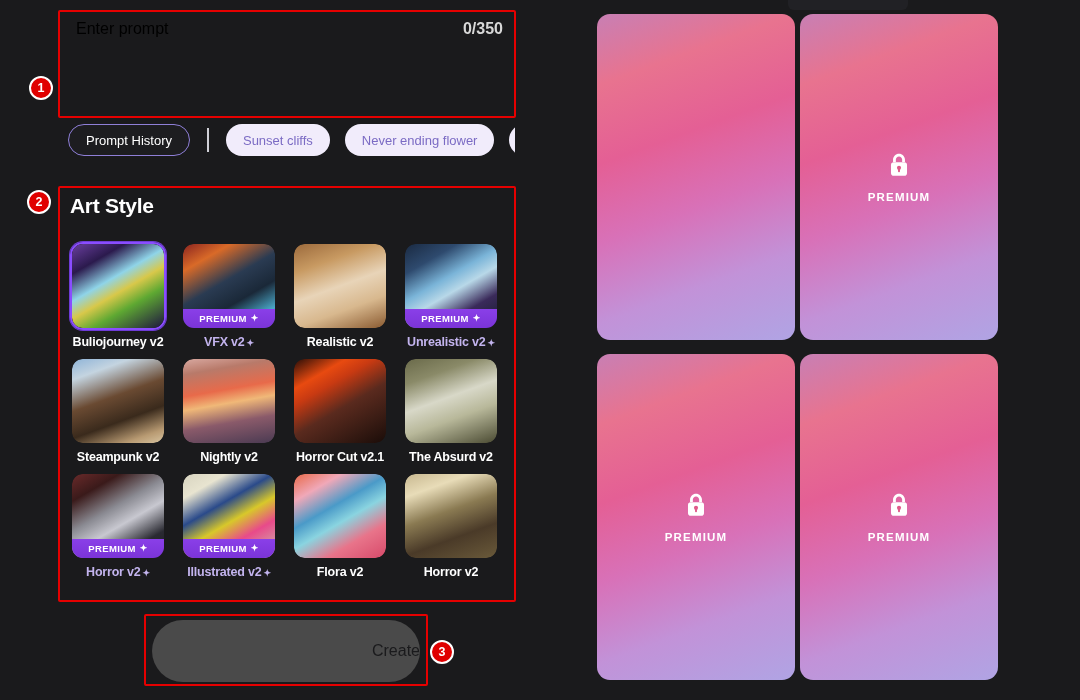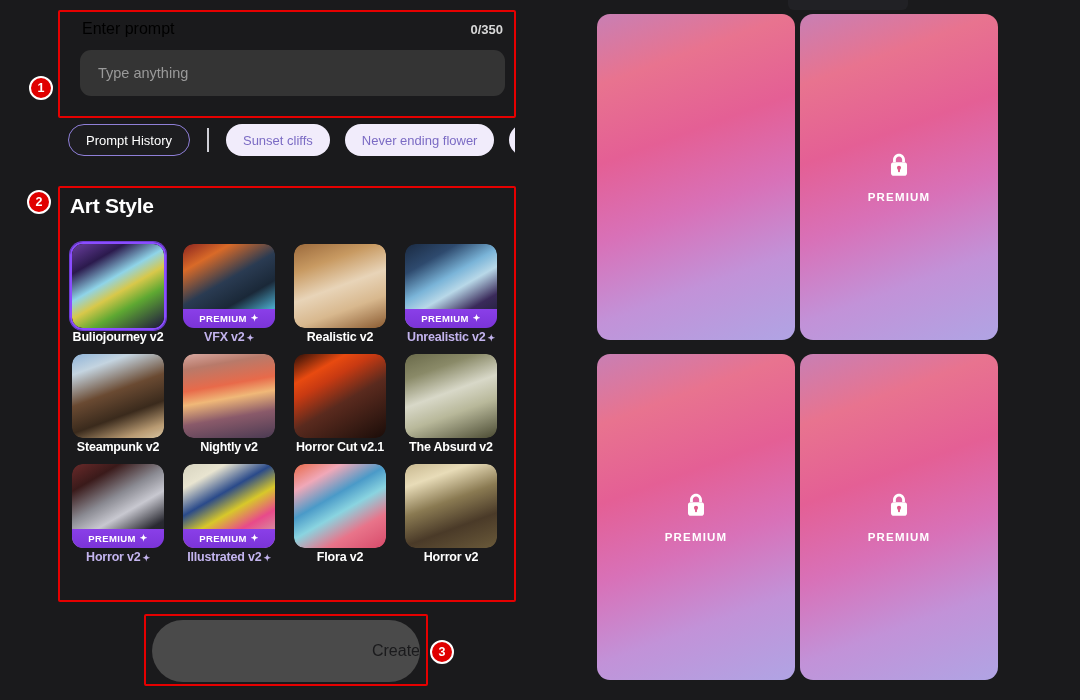--- a/index.html
+++ b/index.html
@@ -27,30 +27,30 @@
     width: 530px;
     height: 700px;
     background: #1a1a1c;
   }
 
   
   #prompt-section {
     position: absolute;
     left: 60px; top: 12px;
     width: 455px; height: 115px;
-    padding: 8px 10px 0 20px;
+    padding: 8px 10px 0 14px;
   }
   #prompt-header {
     display: flex;
     align-items: baseline;
     justify-content: space-between;
     padding: 0 2px;
   }
   #prompt-counter {
-    font-size: 13px;
+    font-size: 16px;
     font-weight: bold;
     color: #d8d8d8;
   }
   #prompt-input {
     margin-top: 12px;
     width: 100%;
     height: 46px;
     border-radius: 11px;
     background: #343434;
     border: none;
@@ -149,20 +149,21 @@
     align-items: center;
     justify-content: center;
     gap: 4px;
     font-size: 9.5px;
     font-weight: bold;
     color: #ffffff;
     letter-spacing: 0.4px;
   }
   .spark { font-size: 9px; line-height: 1; }
   .tile-label {
+    margin-top: 5px;
     text-align: center;
     font-size: 12.5px;
     font-weight: bold;
     color: #ffffff;
     white-space: nowrap;
     letter-spacing: -0.2px;
   }
   .tile-label.premium-label { color: #c3b4ee; }
   .tile-label .spark { color: #c3b4ee; margin-left: 2px; }
 
@@ -279,21 +280,20 @@
 
   <div id="top-sliver"></div>
 
   <div id="left-panel">
 
     <div id="prompt-section">
       <div id="prompt-header">
         <div>Enter prompt</div>
         <div id="prompt-counter">0/350</div>
       </div>
-      <input id="prompt-input" type="text" placeholder="Type anything" style="">
     </div>
 
     <div id="chips-row">
       <div class="chip history">Prompt History</div>
       <div class="chip-divider"></div>
       <div class="chip suggestion">Sunset cliffs</div>
       <div class="chip suggestion">Never ending flower</div>
       <div class="chip suggestion">Fire and w</div>
     </div>
 

